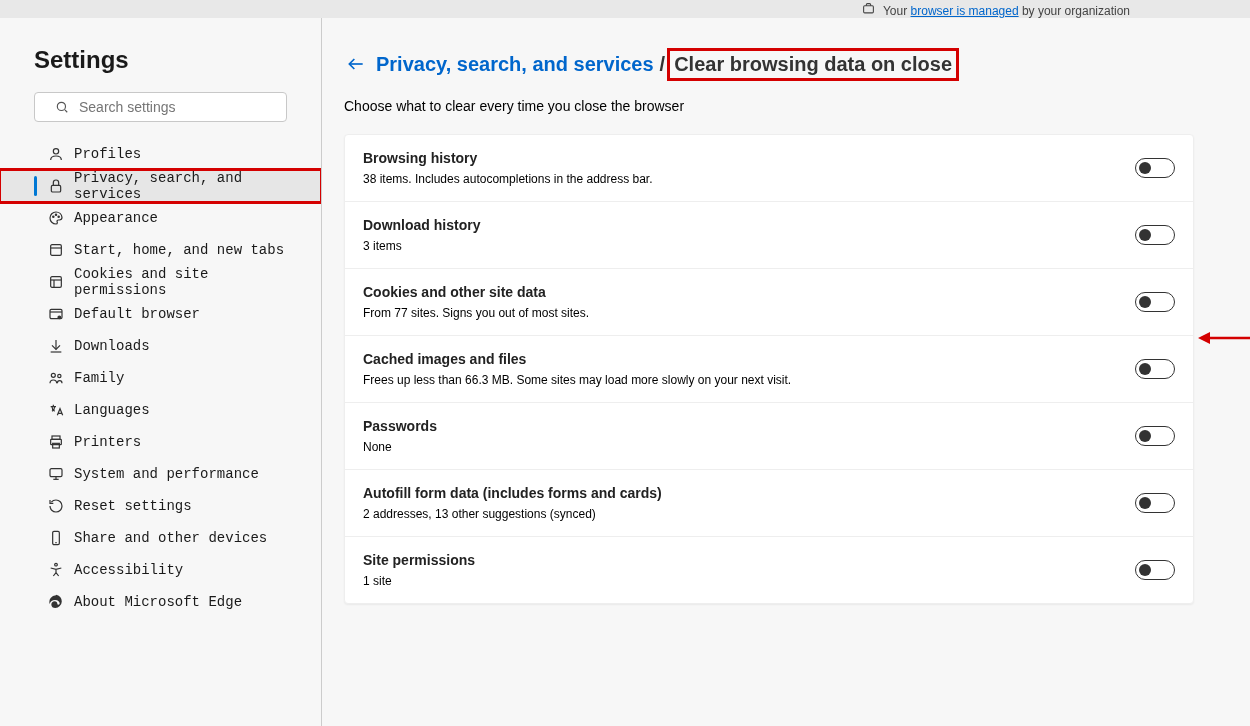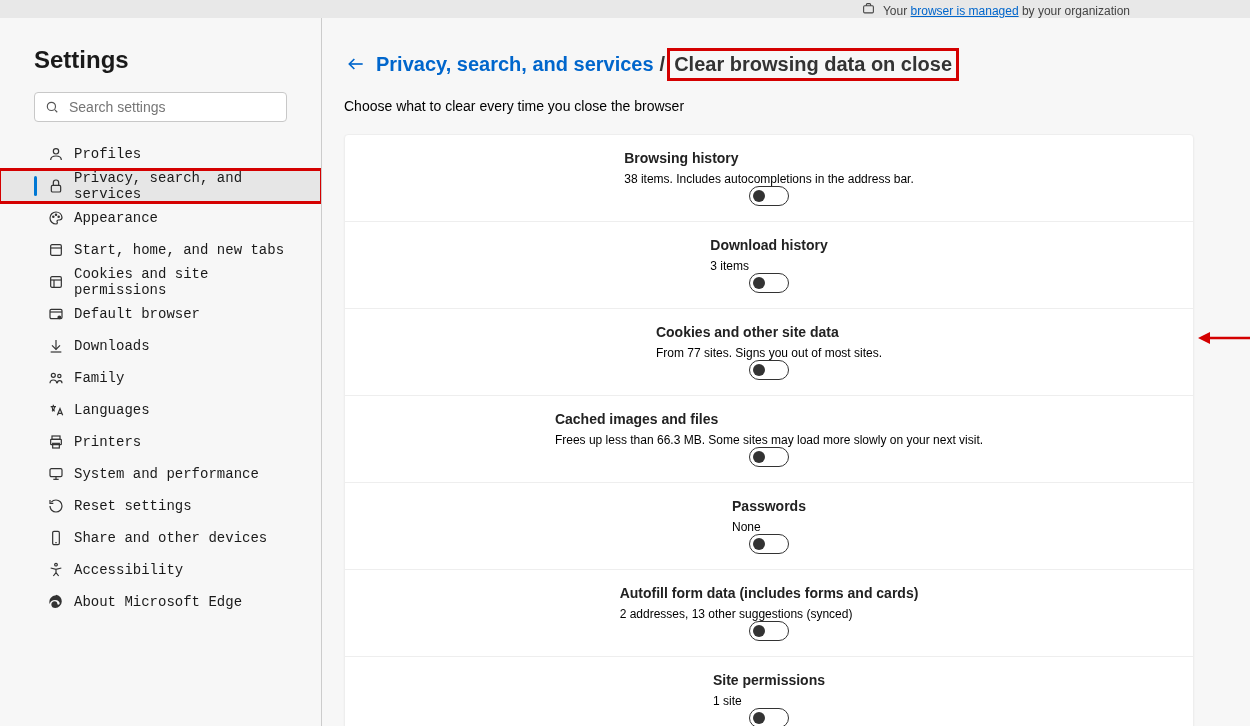--- a/index.html
+++ b/index.html
@@ -50,21 +50,21 @@
     }
 
     .search-wrap {
       padding: 0 34px 12px 34px;
     }
     .search {
       display: flex;
       align-items: center;
       border: 1px solid #c8c8c8;
       border-radius: 4px;
-      padding: 6px 10px;
+      padding: 6px 20px;
       background: #fff;
     }
     .search input {
       border: none;
       outline: none;
       font-size: 14px;
       color: #555;
       flex: 1;
       margin-left: 10px;
       background: transparent;
@@ -158,21 +158,20 @@
       box-shadow: 0 1px 2px rgba(0,0,0,0.06);
       border: 1px solid #eee;
     }
 
     .row {
       display: flex;
       align-items: center;
       padding: 15px 18px;
       border-bottom: 1px solid #eee;
       position: relative;
-      flex-direction: column;
     }
     .row:last-child { border-bottom: none; }
     .row-text { flex: 1; }
     .row-title {
       font-size: 14px;
       font-weight: 600;
       color: #222;
       margin-bottom: 6px;
     }
     .row-desc {

